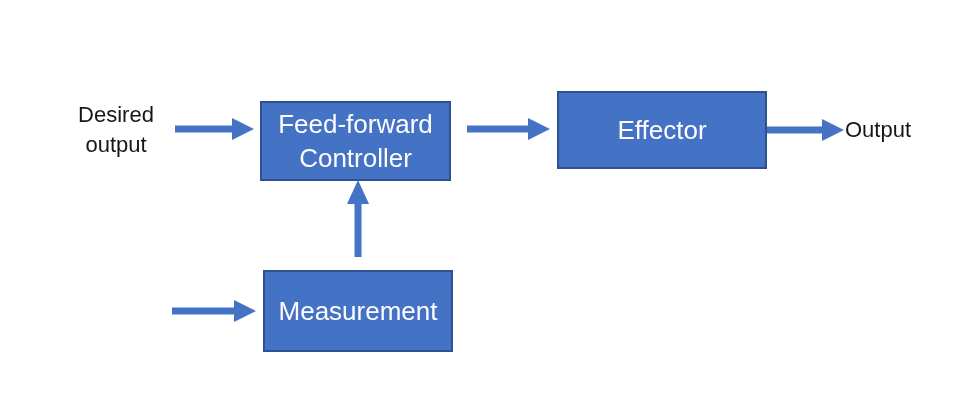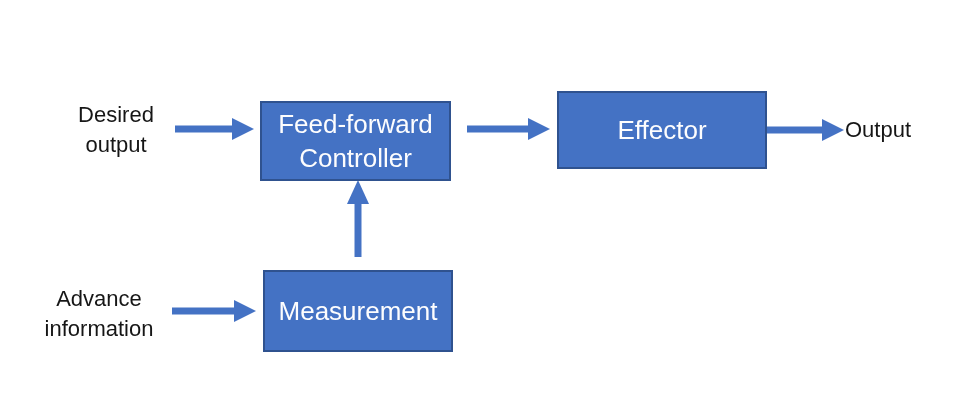--- a/index.html
+++ b/index.html
@@ -90,18 +90,16 @@
     <span class="node-text">Effector</span>
   </div>
 
   <div class="node node-meas">
     <span class="node-text">Measurement</span>
   </div>
 
   <div class="ext-label lbl-desired">Desired
 output</div>
 
-  <div class="ext-label lbl-advance">Advance
-information</div>
 
   <div class="ext-label lbl-output">Output</div>
 
 </div>
 
 </body></html>

